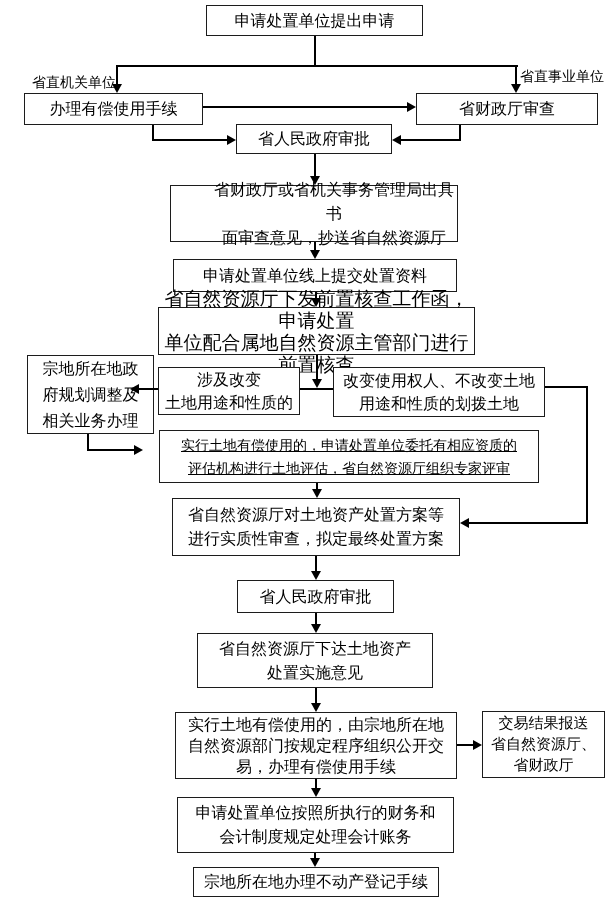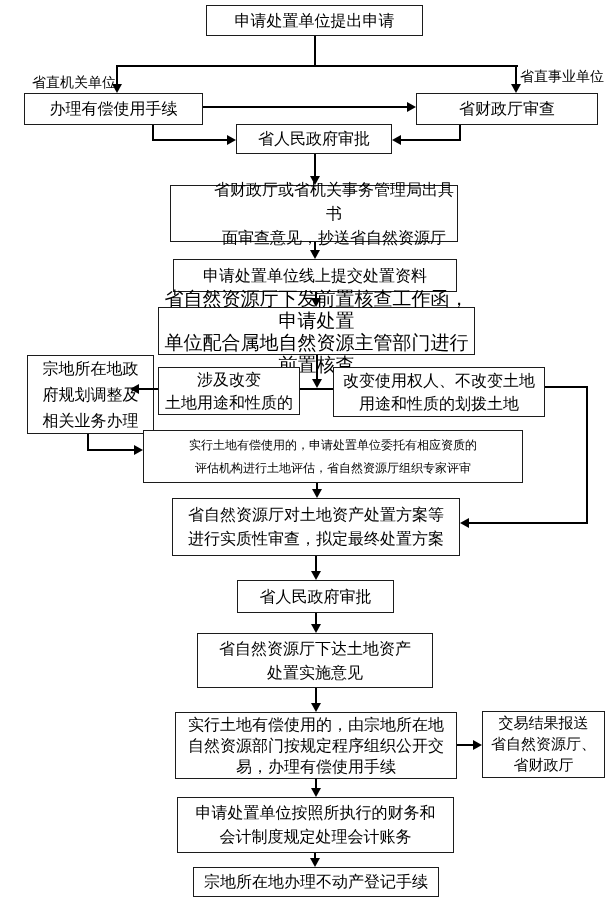--- a/index.html
+++ b/index.html
@@ -25,21 +25,21 @@
   .p0  { left:206px; top:5px;   width:217px; height:31px; }
   .p1  { left:24px;  top:93px;  width:179px; height:32px; }
   .p2  { left:416px; top:93px;  width:182px; height:32px; }
   .p3  { left:236px; top:124px; width:156px; height:30px; }
   .p4  { left:170px; top:185px; width:288px; height:57px;padding-left:40px; }
   .p5  { left:173px; top:259px; width:284px; height:33px; }
   .p6  { left:158px; top:307px; width:317px; height:48px; font-size:19px; line-height:22px; }
   .p7  { left:3px;   top:355px; width:127px; height:79px; line-height:26px;margin-left:24px; }
   .p8  { left:158px; top:367px; width:142px; height:48px; line-height:23px; }
   .p9  { left:333px; top:367px; width:212px; height:50px; line-height:23px; }
-  .p10 { left:143px; top:430px; width:380px; height:53px; font-size:12px; line-height:23px; }
+  .p10 { left:159px; top:430px; width:380px; height:53px; font-size:14px; line-height:23px;text-decoration:underline; }
   .p11 { left:172px; top:498px; width:288px; height:58px; }
   .p12 { left:237px; top:580px; width:157px; height:33px; }
   .p13 { left:197px; top:633px; width:236px; height:55px; }
   .p14 { left:175px; top:712px; width:282px; height:67px; line-height:21px; }
   .p15 { left:482px; top:711px; width:123px; height:67px; font-size:15px; line-height:21px; }
   .p16 { left:177px; top:797px; width:277px; height:56px; }
   .p17 { left:193px; top:867px; width:246px; height:30px; }
   .lb-left  { left:32px;  top:75px; }
   .lb-right { left:520px; top:69px; }
 </style>

